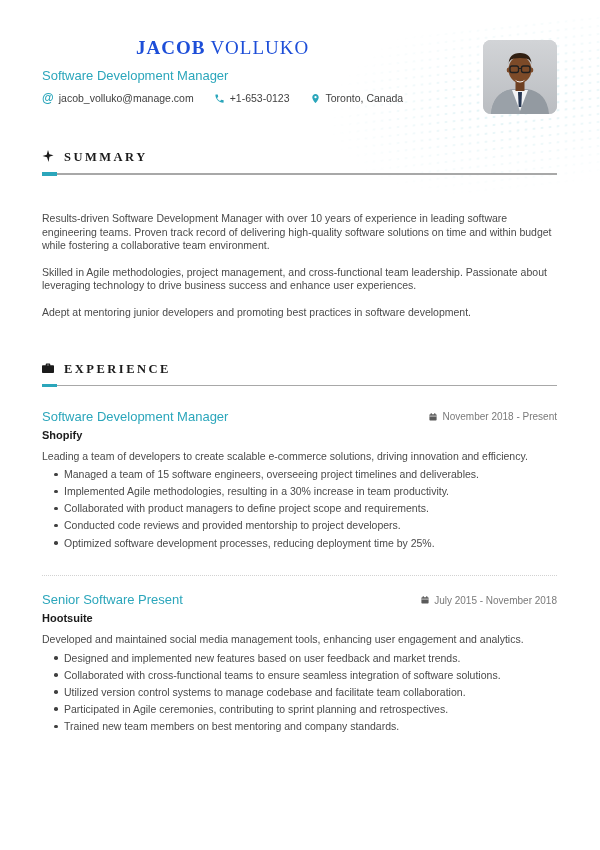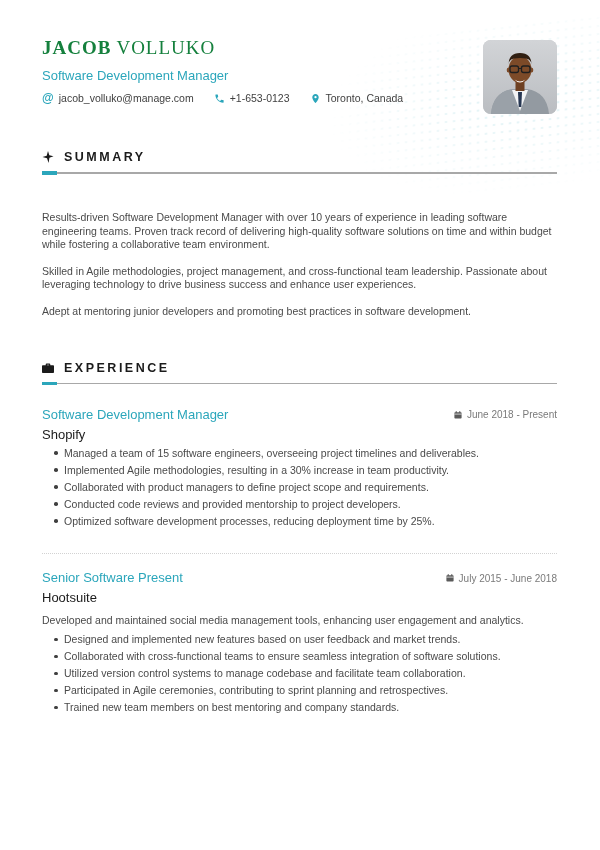--- a/index.html
+++ b/index.html
@@ -29,21 +29,22 @@
     display: flex;
     justify-content: space-between;
     align-items: flex-start;
     padding-top: 37px;
   }
   .name {
     margin: 0;
     font-family: "Liberation Serif", "DejaVu Serif", serif;
     font-size: 19px;
     letter-spacing: 1px;
-    color: #15803d;
+    color: #1d4ed8;
+    text-align: center;
   }
   .name .fn { font-weight: 700; margin-right: 5px; }
   .name .ln { font-weight: 400; }
   .person-title {
     margin-top: 9px;
     font-size: 13px;
     color: #2BA6BB;
   }
   .contact-row {
     margin-top: 9px;
@@ -60,23 +61,23 @@
     width: 74px; height: 74px;
     border-radius: 8px;
     overflow: hidden;
     flex: 0 0 auto;
     margin-top: 3px;
   }
 
   
   .section-head {
     display: flex;
-    align-items: center;
+    align-items: flex-start;
     gap: 10px;
-    font-family: Liberation Sans, sans-serif;
+    font-family: Liberation Serif, serif;
     font-size: 12.5px;
     font-weight: 600;
     letter-spacing: 2.5px;
     color: #1b1b1b;
   }
   .summary-section .section-head { margin-top: 36px; }
   .experience-section .section-head { margin-top: 42px; }
   .section-rule {
     display: flex;
     align-items: center;
@@ -105,22 +106,22 @@
   .job-title { font-size: 13px; color: #2BA6BB; }
   .job-dates {
     display: flex;
     align-items: center;
     gap: 5px;
     font-size: 10px;
     color: #7a7a7a;
   }
   .job-company {
     margin-top: 5px;
-    font-size: 13px;
-    font-weight: 400;
+    font-size: 11px;
+    font-weight: 700;
     color: #1b1b1b;
   }
   .job-desc {
     margin-top: 9px;
     font-size: 10.5px;
     line-height: 13.6px;
     color: #4a4a4a;
   }
   .job-bullets {
     list-style: none;
@@ -242,24 +243,25 @@
     <div class="job">
       <div class="job-title-row">
         <span class="job-title">Software Development Manager</span>
         <span class="job-dates">
           <svg width="8" height="8" viewBox="0 0 8 8">
               <rect x="0.4" y="1.3" width="7.2" height="6.3" rx="0.8" fill="#5a5a5a"></rect>
               <rect x="1.7" y="0.2" width="1.1" height="2" fill="#5a5a5a"></rect>
               <rect x="5.2" y="0.2" width="1.1" height="2" fill="#5a5a5a"></rect>
               <line x1="0.4" y1="3.1" x2="7.6" y2="3.1" stroke="#ffffff" stroke-width="0.7"></line>
             </svg>
-          <span>June 2018 - Present</span>
+          <span>November 2018 - Present</span>
         </span>
       </div>
       <div class="job-company">Shopify</div>
+      <div class="job-desc">Leading a team of developers to create scalable e-commerce solutions, driving innovation and efficiency.</div>
       <ul class="job-bullets">
         <li>Managed a team of 15 software engineers, overseeing project timelines and deliverables.</li>
         <li>Implemented Agile methodologies, resulting in a 30% increase in team productivity.</li>
         <li>Collaborated with product managers to define project scope and requirements.</li>
         <li>Conducted code reviews and provided mentorship to project developers.</li>
         <li>Optimized software development processes, reducing deployment time by 25%.</li>
       </ul>
     </div>
 
     <hr class="job-divider">
@@ -267,21 +269,21 @@
     <div class="job second">
       <div class="job-title-row">
         <span class="job-title">Senior Software Present</span>
         <span class="job-dates">
           <svg width="8" height="8" viewBox="0 0 8 8">
               <rect x="0.4" y="1.3" width="7.2" height="6.3" rx="0.8" fill="#5a5a5a"></rect>
               <rect x="1.7" y="0.2" width="1.1" height="2" fill="#5a5a5a"></rect>
               <rect x="5.2" y="0.2" width="1.1" height="2" fill="#5a5a5a"></rect>
               <line x1="0.4" y1="3.1" x2="7.6" y2="3.1" stroke="#ffffff" stroke-width="0.7"></line>
             </svg>
-          <span>July 2015 - June 2018</span>
+          <span>July 2015 - November 2018</span>
         </span>
       </div>
       <div class="job-company">Hootsuite</div>
       <div class="job-desc">Developed and maintained social media management tools, enhancing user engagement and analytics.</div>
       <ul class="job-bullets">
         <li>Designed and implemented new features based on user feedback and market trends.</li>
         <li>Collaborated with cross-functional teams to ensure seamless integration of software solutions.</li>
         <li>Utilized version control systems to manage codebase and facilitate team collaboration.</li>
         <li>Participated in Agile ceremonies, contributing to sprint planning and retrospectives.</li>
         <li>Trained new team members on best mentoring and company standards.</li>

